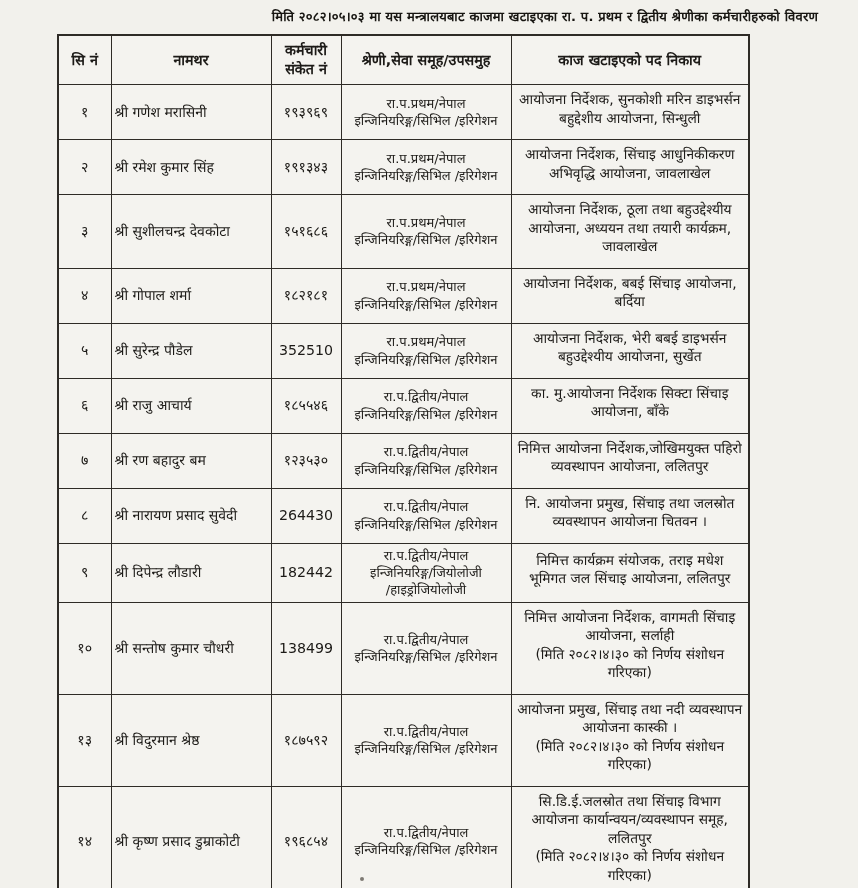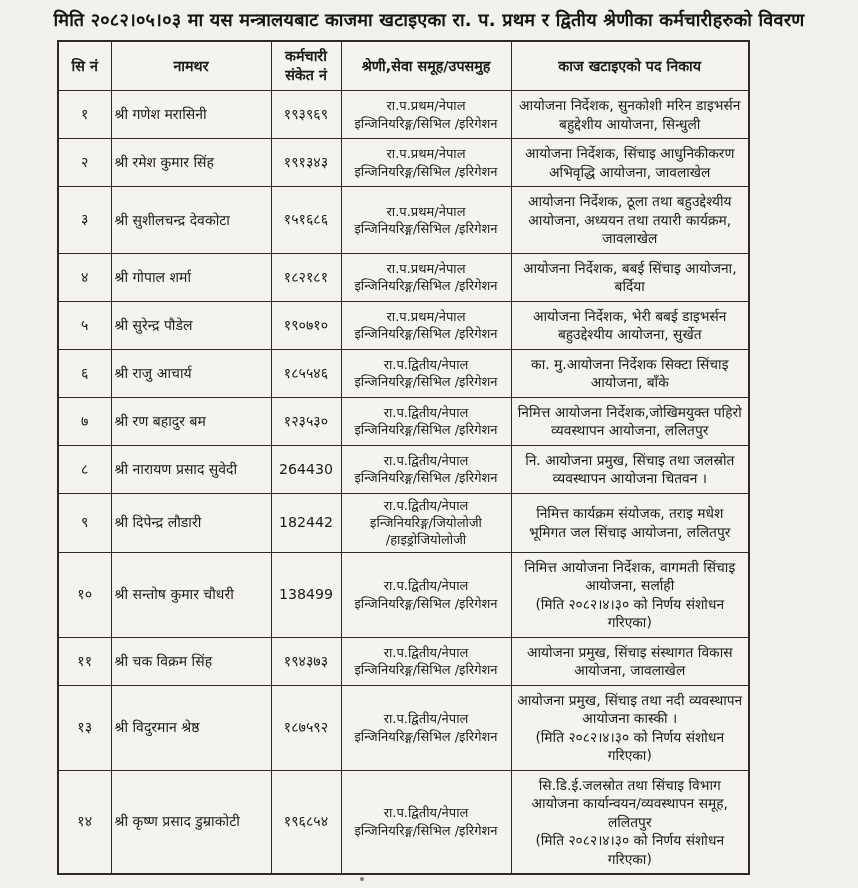--- a/index.html
+++ b/index.html
@@ -14,23 +14,23 @@
     color: #1c1a17;
     position: relative;
     overflow: hidden;
   }
   .page {
     width: 858px;
     min-height: 888px;
     position: relative;
   }
   .doc-title {
-    text-align: center;
+    text-align: right;
     font-weight: bold;
-    font-size: 18px;
+    font-size: 13px;
     padding: 7px 40px 0 40px;
     letter-spacing: 0.2px;
     color: #171511;
   }
   table.roster {
     border-collapse: collapse;
     table-layout: fixed;
     margin: 9px 0 0 57px;
     width: 691px;
     border: 2.4px solid #2e2b26;
@@ -61,21 +61,21 @@
   }
   td.cell-class {
     white-space: pre-line;
     font-size: 13px;
     padding-left: 2px;
     padding-right: 2px;
   }
   td.cell-assign {
     font-size: 13.8px;
     padding-top: 5px;
-    padding-bottom: 5px;
+    padding-bottom: 12px;
   }
   td.cell-sn, td.cell-code {
     font-size: 14.2px;
   }
   .note {
     display: block;
     font-weight: normal;
   }
   .note:empty { display: none; }
   .artifact-dot {
@@ -154,21 +154,21 @@
     <td class="cell-class">रा.प.प्रथम/नेपाल
 इन्जिनियरिङ्ग/सिभिल /इरिगेशन</td>
     <td class="cell-assign">
       <span>आयोजना निर्देशक, बबई सिंचाइ आयोजना, बर्दिया</span>
       
     </td>
   </tr>
         <tr>
     <td class="cell-sn">५</td>
     <td class="cell-name">श्री सुरेन्द्र पौडेल</td>
-    <td class="cell-code">१९०७१०</td>
+    <td class="cell-code">352510</td>
     <td class="cell-class">रा.प.प्रथम/नेपाल
 इन्जिनियरिङ्ग/सिभिल /इरिगेशन</td>
     <td class="cell-assign">
       <span>आयोजना निर्देशक, भेरी बबई डाइभर्सन बहुउद्देश्यीय आयोजना, सुर्खेत</span>
       
     </td>
   </tr>
         <tr>
     <td class="cell-sn">६</td>
     <td class="cell-name">श्री राजु आचार्य</td>
@@ -219,31 +219,20 @@
     <td class="cell-name">श्री सन्तोष कुमार चौधरी</td>
     <td class="cell-code">138499</td>
     <td class="cell-class">रा.प.द्वितीय/नेपाल
 इन्जिनियरिङ्ग/सिभिल /इरिगेशन</td>
     <td class="cell-assign">
       <span>निमित्त आयोजना निर्देशक, वागमती सिंचाइ आयोजना, सर्लाही</span>
       <span class="note">(मिति २०८२।४।३० को निर्णय संशोधन गरिएका)</span>
     </td>
   </tr>
         <tr>
-    <td class="cell-sn">११</td>
-    <td class="cell-name">श्री चक विक्रम सिंह</td>
-    <td class="cell-code">१९४३७३</td>
-    <td class="cell-class">रा.प.द्वितीय/नेपाल
-इन्जिनियरिङ्ग/सिभिल /इरिगेशन</td>
-    <td class="cell-assign">
-      <span>आयोजना प्रमुख, सिंचाइ संस्थागत विकास आयोजना, जावलाखेल</span>
-      
-    </td>
-  </tr>
-        <tr>
     <td class="cell-sn">१३</td>
     <td class="cell-name">श्री विदुरमान श्रेष्ठ</td>
     <td class="cell-code">१८७५९२</td>
     <td class="cell-class">रा.प.द्वितीय/नेपाल
 इन्जिनियरिङ्ग/सिभिल /इरिगेशन</td>
     <td class="cell-assign">
       <span>आयोजना प्रमुख, सिंचाइ तथा नदी व्यवस्थापन आयोजना कास्की ।</span>
       <span class="note">(मिति २०८२।४।३० को निर्णय संशोधन गरिएका)</span>
     </td>
   </tr>

